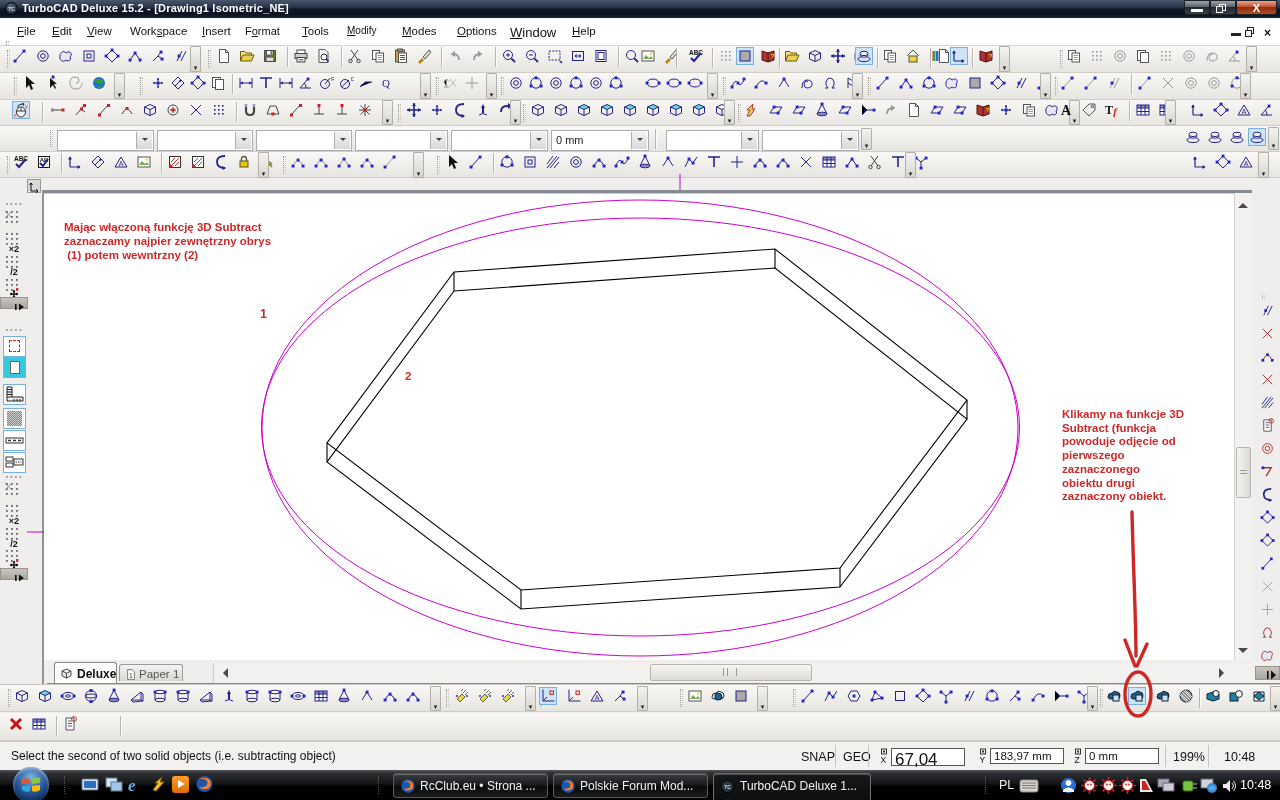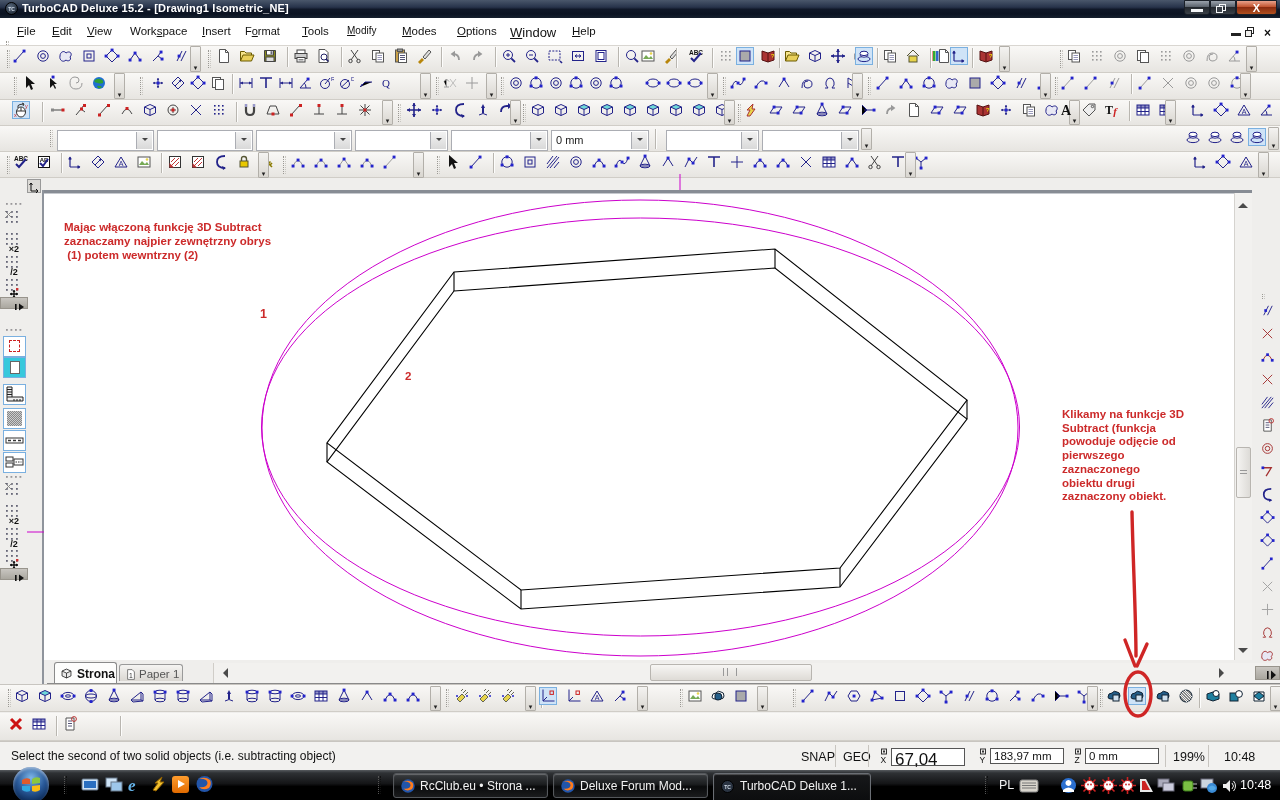--- a/index.html
+++ b/index.html
@@ -1548,21 +1548,21 @@
 <div class="abs" style="left:260px;top:307px;z-index:41;font-size:12.5px;font-weight:bold;color:#cc2a2a">1</div>
 <div class="abs" style="left:405px;top:370px;z-index:41;font-size:11.5px;font-weight:bold;color:#cc2a2a">2</div>
 <div class="abs" style="left:1062px;top:408px;z-index:41;font-size:11.5px;font-weight:bold;color:#cc2a2a;line-height:13.7px">Klikamy na funkcje 3D<br>Subtract (funkcja<br>powoduje odjęcie od<br>pierwszego<br>zaznaczonego<br>obiektu drugi<br>zaznaczony obiekt.</div>
 
 <div class="abs" style="left:0;top:661px;width:1280px;height:23px;background:#efeeec">
 <div class="abs" style="left:42px;top:0px;width:2px;height:23px;background:#8f949c"></div>
 <div class="abs" style="left:54px;top:1px;width:63px;height:21px;background:#fdfdfc;border:1px solid #8a8a8a;border-bottom:0;border-radius:3px 3px 0 0;z-index:2">
   <svg width="13" height="13" style="position:absolute;left:5px;top:4px" viewBox="0 0 16 16">
         <path d="M2.5 5 8 2.5 13.5 5 13.5 11 8 13.5 2.5 11Z M2.5 5 8 7.5 13.5 5 M8 7.5 8 13.5" stroke="#222" fill="#e8e8e8"></path>
       </svg>
-  <span style="position:absolute;left:22px;top:4px;font-size:12px;font-weight:bold;color:#111">Strona</span>
+  <span style="position:absolute;left:22px;top:4px;font-size:12px;font-weight:bold;color:#111">Deluxe</span>
 </div>
 <div class="abs" style="left:119px;top:3px;width:64px;height:17px;background:linear-gradient(#f5f4f2,#dad7d2);border:1px solid #9a9a9a;border-bottom:0;border-radius:3px 3px 0 0">
   <svg width="12" height="13" style="position:absolute;left:5px;top:3px" viewBox="0 0 16 16">
         <path d="M3.5 1.5 9.5 1.5 12.5 4.5 12.5 14.5 3.5 14.5Z" fill="#fff" stroke="#555"></path>
         <text x="8" y="12" font-size="9" text-anchor="middle" fill="#333">1</text>
       </svg>
   <span style="position:absolute;left:19px;top:3px;font-size:11.5px;color:#555">Paper 1</span>
 </div>
 <div class="abs" style="left:47px;top:22px;width:1233px;height:1px;background:#8a8a8a"></div>
 <div class="abs" style="left:115px;top:22px;width:1165px;height:1px;background:#8a8a8a"></div>
@@ -1825,21 +1825,21 @@
         <circle cx="9.5" cy="9" r="8" fill="#2255aa"></circle>
         <path d="M4 4 Q10 1 15 5 Q17 9 14 13 Q8 16 4 12 Q8 13 11 11 Q14 8 11 5 Q7 3 4 4Z" fill="#ff7d1e"></path>
       </svg>
       <span style="position:absolute;left:26px;top:5px;font-size:12px;color:#f2f2f2;white-space:nowrap;overflow:hidden">RcClub.eu • Strona ...</span>
     </div>
     <div class="abs" style="left:553px;top:3px;width:155px;height:25px;background:linear-gradient(#3a3d40,#1b1d1f 45%,#0a0b0c 55%,#1a1b1d);border:1px solid #55585c;border-radius:3px;box-shadow:inset 0 1px 1px rgba(255,255,255,.25)">
       <svg width="16" height="16" style="position:absolute;left:6px;top:4px" viewBox="0 0 19 18">
         <circle cx="9.5" cy="9" r="8" fill="#2255aa"></circle>
         <path d="M4 4 Q10 1 15 5 Q17 9 14 13 Q8 16 4 12 Q8 13 11 11 Q14 8 11 5 Q7 3 4 4Z" fill="#ff7d1e"></path>
       </svg>
-      <span style="position:absolute;left:26px;top:5px;font-size:12px;color:#f2f2f2;white-space:nowrap;overflow:hidden">Deluxe Forum Mod...</span>
+      <span style="position:absolute;left:26px;top:5px;font-size:12px;color:#f2f2f2;white-space:nowrap;overflow:hidden">Polskie Forum Mod...</span>
     </div>
     <div class="abs" style="left:713px;top:3px;width:158px;height:34px;background:linear-gradient(#17181a,#0a0b0c);border:1px solid #6a6e74;border-radius:3px;box-shadow:inset 0 1px 1px rgba(255,255,255,.25)">
       <div style="position:absolute;left:7px;top:6px;width:13px;height:13px;border-radius:50%;background:#2a3442;border:1px solid #000;color:#cfd8e4;font-size:5px;font-weight:bold;text-align:center;line-height:12px">TC</div>
       <span style="position:absolute;left:26px;top:5px;font-size:12px;color:#f2f2f2;white-space:nowrap;overflow:hidden">TurboCAD Deluxe 1...</span>
     </div>
 <div class="grip" style="left:985px;top:6px;height:18px;border-left-color:#555;border-right-color:#111"></div>
 <div class="abs" style="left:999px;top:8px;font-size:12.5px;color:#eee">PL</div>
 <svg class="abs" width="20" height="14" style="left:1019px;top:9px" viewBox="0 0 20 14">
       <rect x="1" y="1" width="18" height="12" rx="2" fill="#d8d4cc" stroke="#888"></rect>
       <path d="M3 4 17 4 M3 6.5 17 6.5 M3 9 17 9" stroke="#777"></path>

